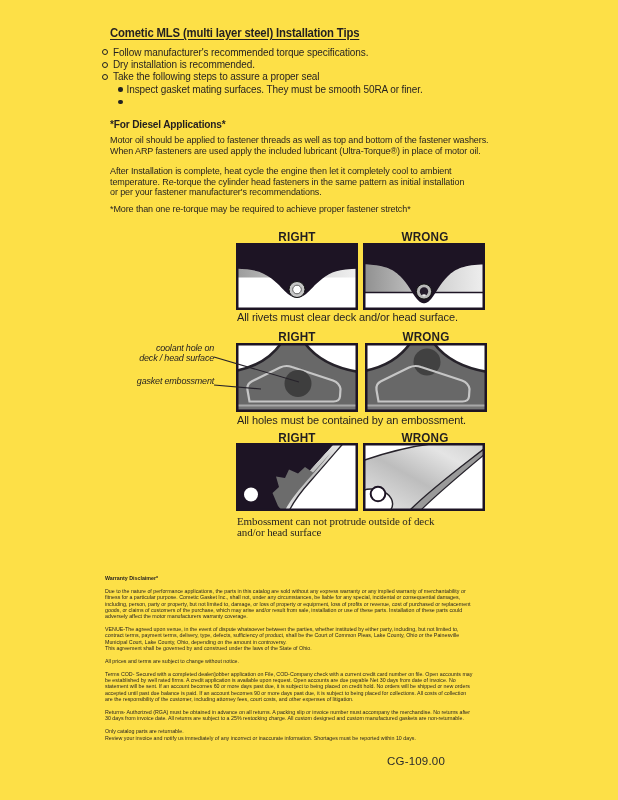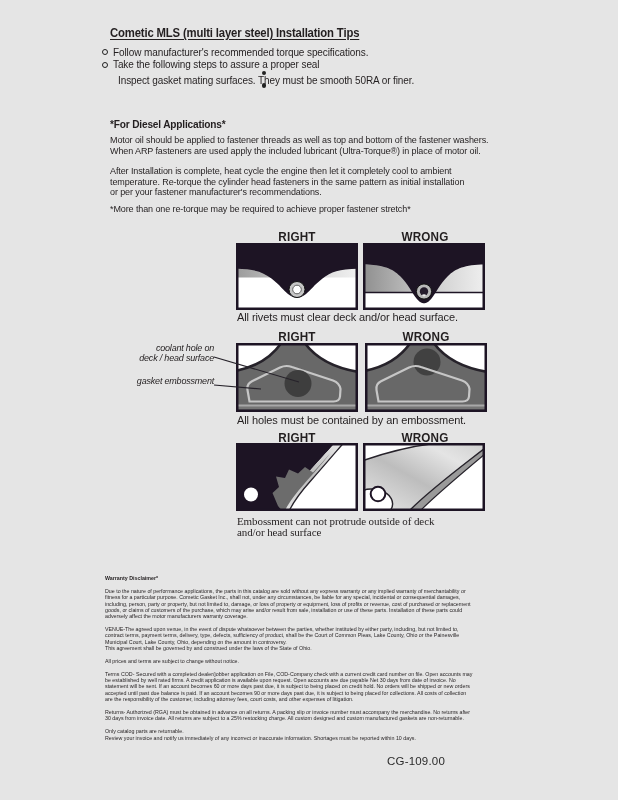--- a/index.html
+++ b/index.html
@@ -3,31 +3,31 @@
 <meta charset="utf-8">
 <style>
   html,body{margin:0;padding:0;}
   body{
     width:618px;height:800px;background:#ffffff;
     font-family:"Liberation Sans", sans-serif;
     color:var(--ink,#231f20);
     position:relative;overflow:hidden;
     -webkit-font-smoothing:antialiased;
   }
-  #page{position:absolute;inset:0;background:#e5e5e5;}
+  #page{position:absolute;inset:0;background:#fde047;}
   .abs{position:absolute;}
   #title{
     left:110px;top:25px;
     font-size:13.5px;font-weight:bold;letter-spacing:-.2px;
     text-decoration:underline;text-underline-offset:2px;
     transform:scaleX(.84);transform-origin:left top;white-space:nowrap;
   }
   .tips{left:102px;top:46px;font-size:10px;letter-spacing:-.1px;}
   .tip-row{display:flex;align-items:center;height:12.4px;white-space:nowrap;}
-  .tip-row.sub{margin-left:16px;flex-direction:column;}
+  .tip-row.sub{margin-left:16px;}
   .marker-o{width:4px;height:4px;border:1px solid #222;border-radius:50%;margin-right:5px;flex:0 0 auto;}
   .marker-f{width:4.5px;height:4.5px;background:#222;border-radius:50%;margin-right:4px;flex:0 0 auto;}
   .h-diesel{left:110px;top:118px;font-size:11.5px;font-weight:bold;letter-spacing:-.2px;transform:scaleX(.88);transform-origin:left top;white-space:nowrap;}
   .bodytext{font-size:9px;line-height:10.6px;letter-spacing:-.1px;white-space:pre-line;}
   #diesel-p1{left:110px;top:135px;}
   #diesel-p2{left:110px;top:166px;}
   #diesel-note{left:110px;top:204px;}
   .rw-label{font-size:13px;font-weight:bold;text-align:center;letter-spacing:.2px;transform:scaleX(.9);transform-origin:center top;}
   .cap{font-size:11px;letter-spacing:-.1px;white-space:pre-line;line-height:11.2px;}
   #caption-1{left:237px;top:312px;}
@@ -50,20 +50,24 @@
 
   <div id="title" class="abs">Cometic MLS (multi layer steel) Installation Tips</div>
 
   <div class="abs tips">
     <div class="tip-row">
         <span class="marker-o"></span>
         <span>Follow manufacturer's recommended torque specifications.</span>
       </div>
     <div class="tip-row">
         <span class="marker-o"></span>
+        <span>Dry installation is recommended.</span>
+      </div>
+    <div class="tip-row">
+        <span class="marker-o"></span>
         <span>Take the following steps to assure a proper seal</span>
       </div>
     <div class="tip-row sub">
         <span class="marker-f"></span>
         <span>Inspect gasket mating surfaces.  They must be smooth 50RA or finer.</span>
       </div>
     <div class="tip-row sub">
         <span class="marker-f"></span>
       </div>
   </div>

